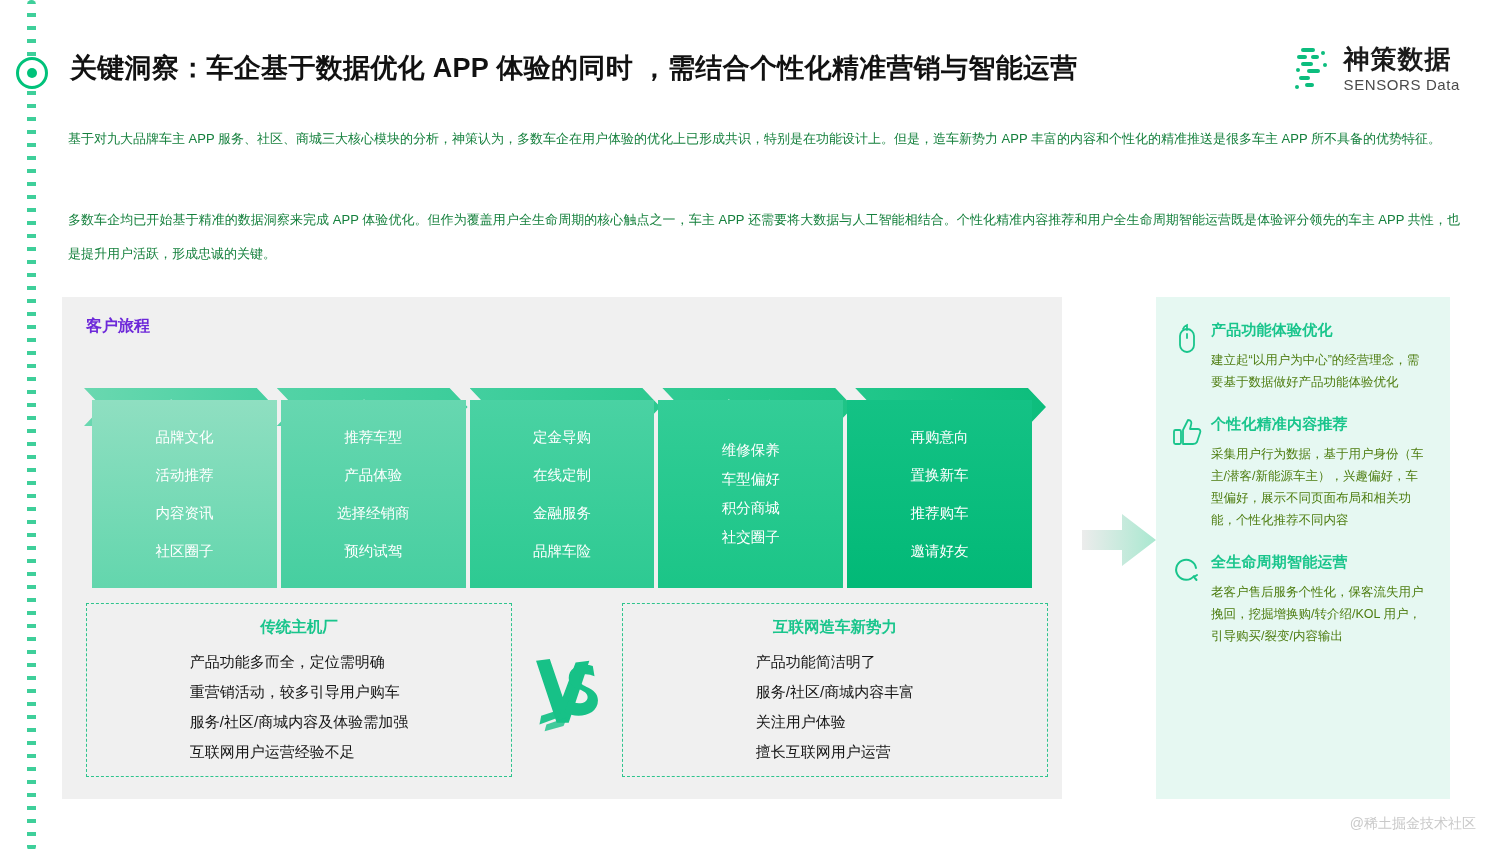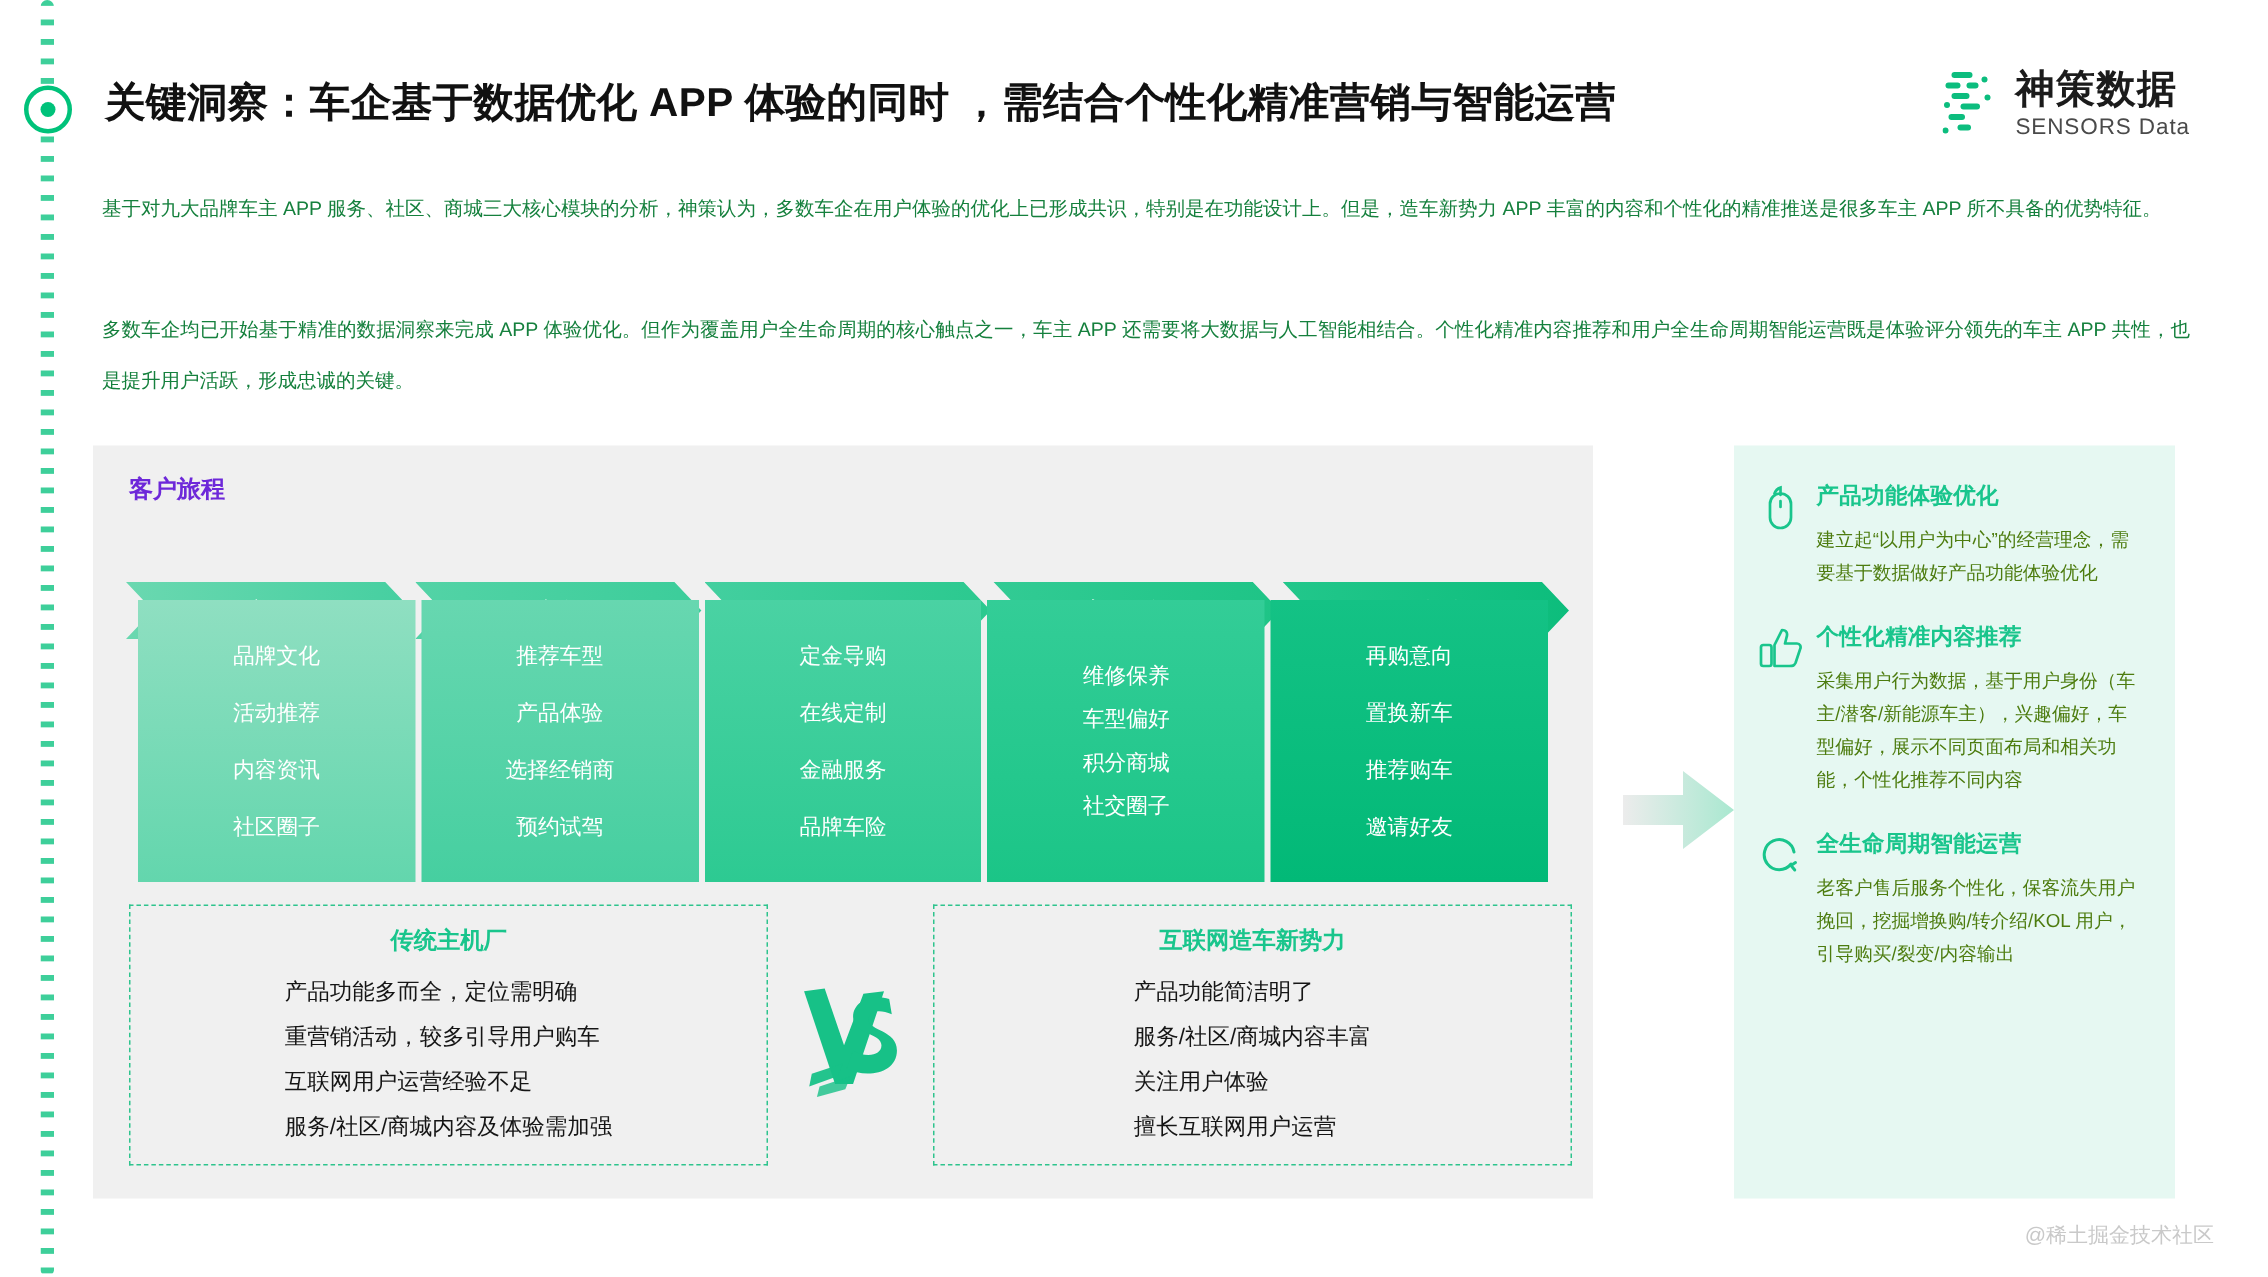--- a/index.html
+++ b/index.html
@@ -210,22 +210,22 @@
           <span>邀请好友</span>
         </div>
       </div>
 
     <div class="compare">
       <div class="cmp-box">
         <div class="cmp-head">传统主机厂</div>
         <div id="cmp-left-lines">
             <p>产品功能多而全，定位需明确</p>
             <p>重营销活动，较多引导用户购车</p>
+            <p>服务/社区/商城内容及体验需加强</p>
             <p>互联网用户运营经验不足</p>
-            <p>服务/社区/商城内容及体验需加强</p>
           </div>
       </div>
       <div class="vs-gap">
         <svg viewBox="0 0 100 100">
           <path fill="#17c187" d="M14 16 L30 14 L45 58 L60 18 L76 16 L52 88 L38 88 Z"></path>
           <path fill="#17c187" d="M80 22 C66 18 52 24 52 36 C52 50 74 48 74 58 C74 66 62 68 52 62 L47 76 C62 84 86 80 86 62 C86 46 64 47 64 38 C64 31 73 30 82 34 Z"></path>
           <path fill="#17c187" d="M20 80 L44 72 L40 82 L18 90 Z" opacity="0.95"></path>
           <path fill="#17c187" d="M26 90 L50 82 L46 92 L24 98 Z" opacity="0.8"></path>
         </svg>
       </div>

